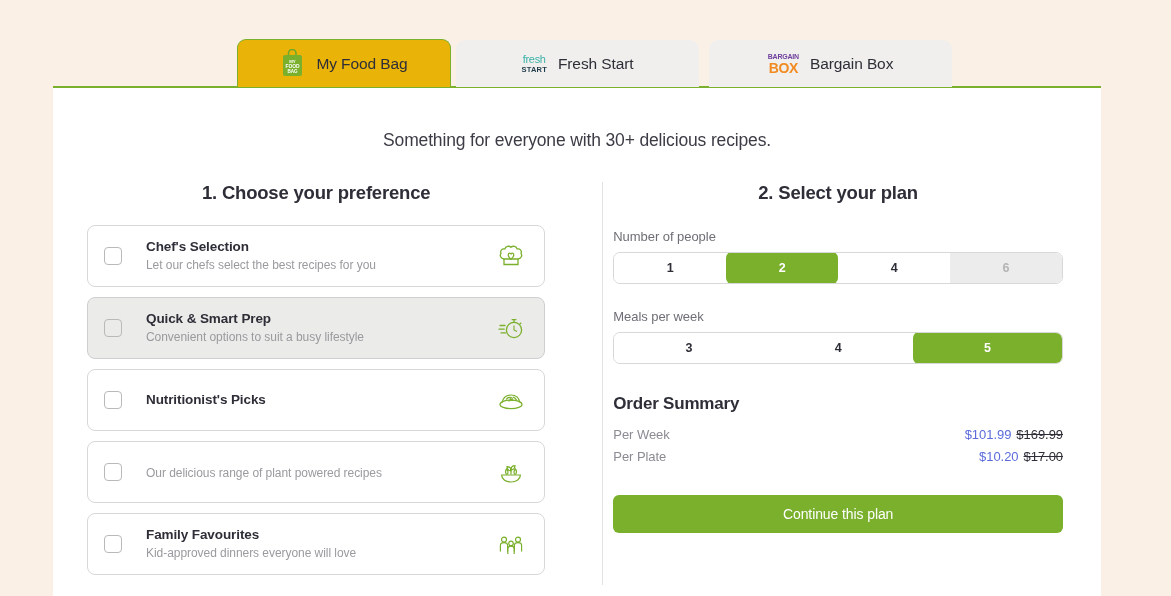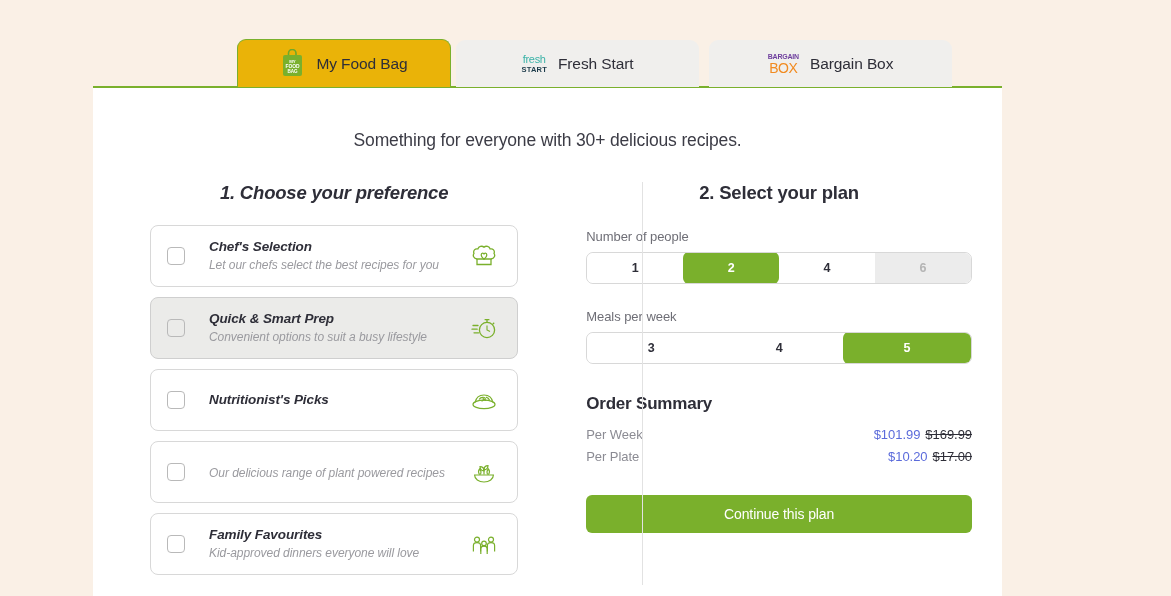--- a/index.html
+++ b/index.html
@@ -104,72 +104,70 @@
   }
   .logo-bargain .l1 {
     font-size: 7px;
     color: #6f3f9e;
     font-weight: 700;
     letter-spacing: -0.2px;
   }
   .logo-bargain .l2 {
     font-size: 14px;
     color: #f18b21;
-    font-weight: 400;
+    font-weight: 700;
     letter-spacing: -0.4px;
     margin-top: 1px;
     text-align: center;
   }
 
   
   .panel {
     position: absolute;
     top: 86px;
     left: 53px;
-    width: 909px;
+    width: 1048px;
     height: 510px;
     background: #ffffff;
     border-top: 2px solid #7ab02c;
-    margin-left: 40px;
   }
 
   .headline {
     text-align: center;
     font-size: 17.5px;
     color: #3c3c46;
     margin-top: 42px;
     letter-spacing: -0.15px;
   }
 
   .columns {
     display: flex;
     margin-top: 31px;
     position: relative;
   }
 
   .col-left {
     width: 549px;
-    padding-left: 57px;
+    padding-left: 34px;
     padding-right: 32px;
-    font-style: italic;
   }
 
   .divider {
     position: absolute;
     left: 549px;
     top: 0;
     width: 1px;
     height: 403px;
     background: #e2e2e2;
   }
 
   .col-right {
     width: 548px;
     padding-left: 36px;
-    padding-right: 30px;
+    padding-right: 38px;
   }
 
   .col-title {
     text-align: center;
     font-size: 18.5px;
     font-weight: 700;
     color: #2e2e38;
     letter-spacing: -0.2px;
   }
 

